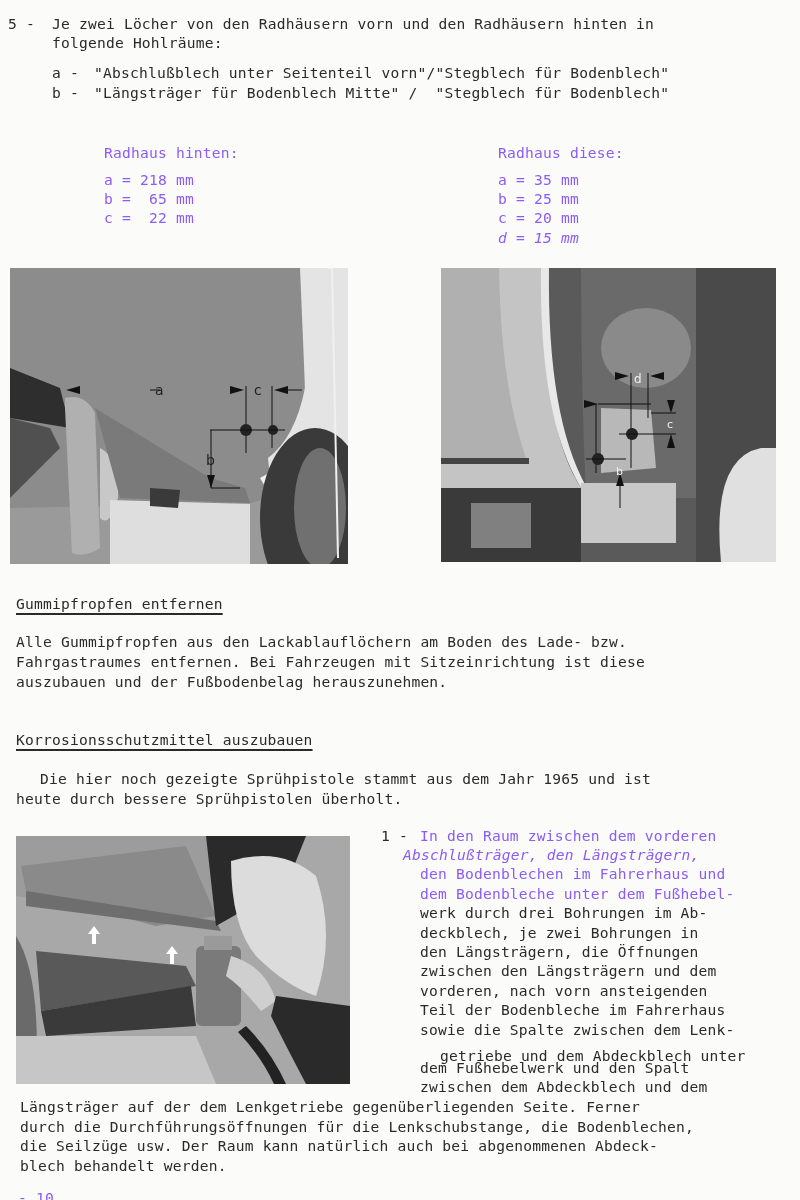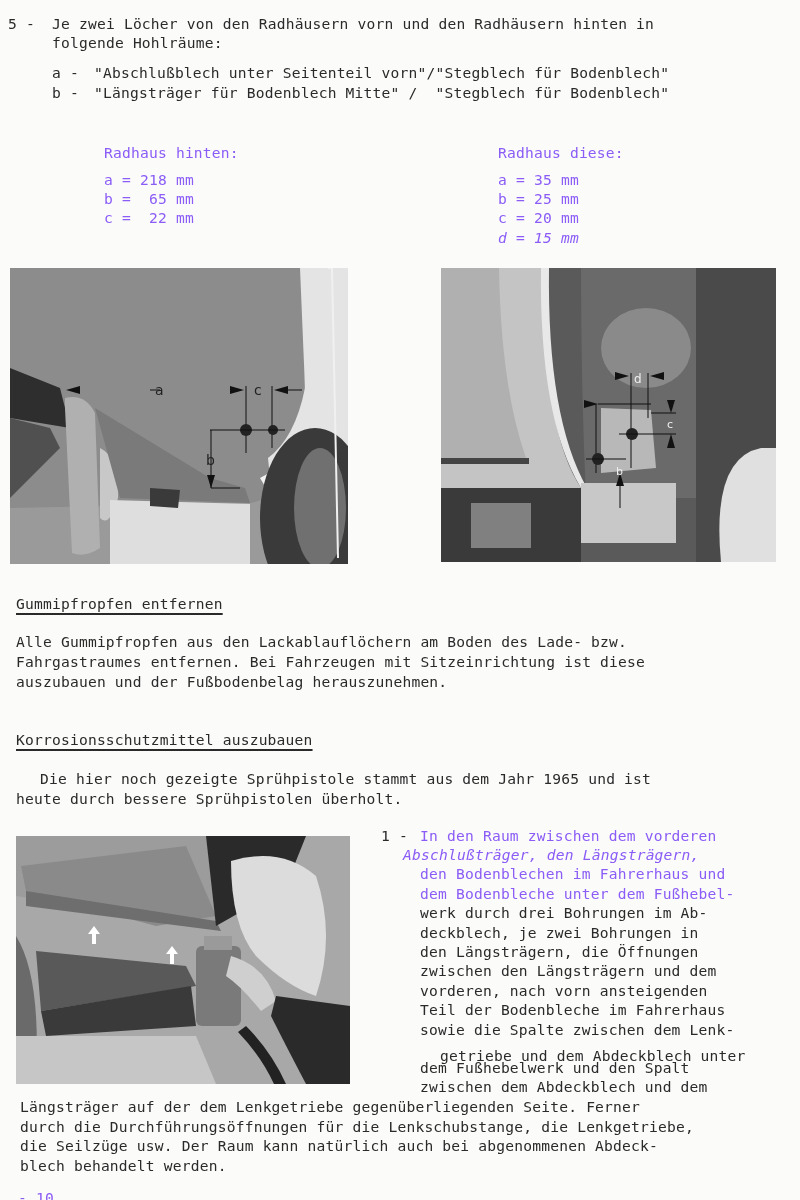--- a/index.html
+++ b/index.html
@@ -159,18 +159,18 @@
   <div class="t" style="left:420px;top:961px;">zwischen den Längsträgern und dem</div>
   <div class="t" style="left:420px;top:981px;">vorderen, nach vorn ansteigenden</div>
   <div class="t" style="left:420px;top:1000px;">Teil der Bodenbleche im Fahrerhaus</div>
   <div class="t" style="left:420px;top:1020px;">sowie die Spalte zwischen dem Lenk-</div>
   <div class="t" style="left:440px;top:1039px;margin-top:7px;">getriebe und dem Abdeckblech unter</div>
   <div class="t" style="left:420px;top:1058px;">dem Fußhebelwerk und den Spalt</div>
   <div class="t" style="left:420px;top:1077px;">zwischen dem Abdeckblech und dem</div>
 </div>
 <div>
   <div class="t" style="left:20px;top:1097px;">Längsträger auf der dem Lenkgetriebe gegenüberliegenden Seite. Ferner</div>
-  <div class="t" style="left:20px;top:1117px;">durch die Durchführungsöffnungen für die Lenkschubstange, die Lenkgetriebe,</div>
+  <div class="t" style="left:20px;top:1117px;">durch die Durchführungsöffnungen für die Lenkschubstange, die Bodenblechen,</div>
   <div class="t" style="left:20px;top:1136px;">die Seilzüge usw. Der Raum kann natürlich auch bei abgenommenen Abdeck-</div>
   <div class="t" style="left:20px;top:1156px;">blech behandelt werden.</div>
 </div>
 
 <div class="t light" style="left:18px;top:1188px;">- 10</div>
 
 </body></html>

